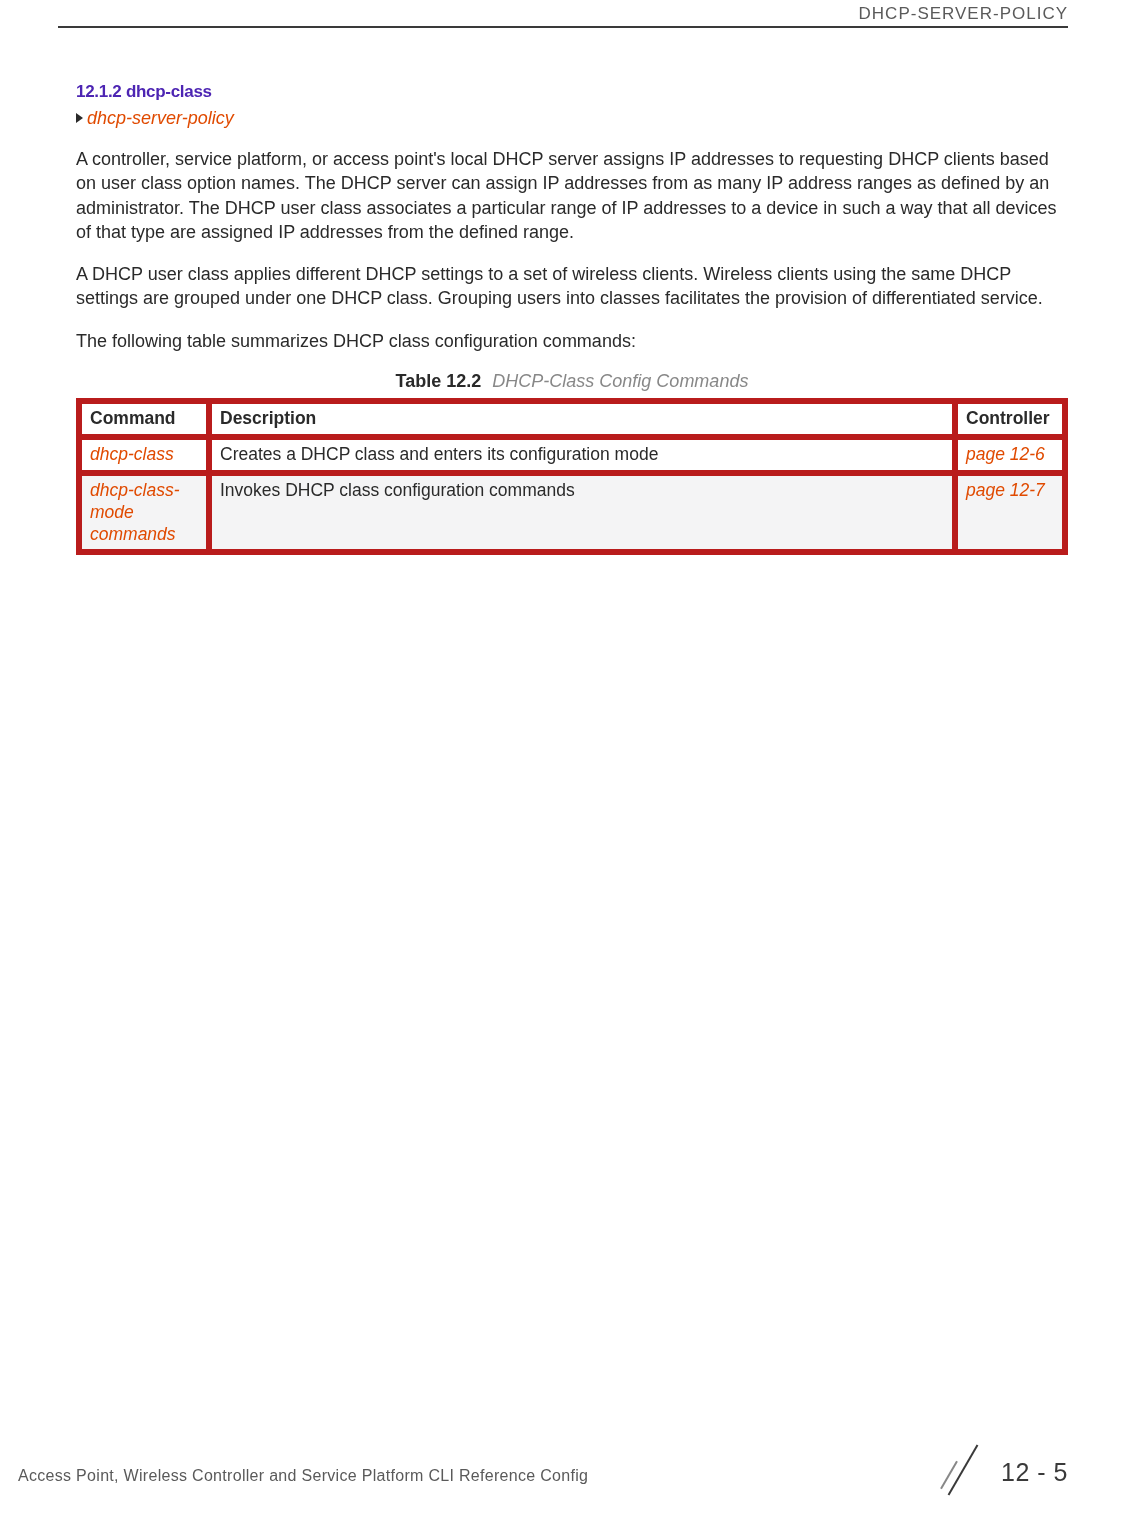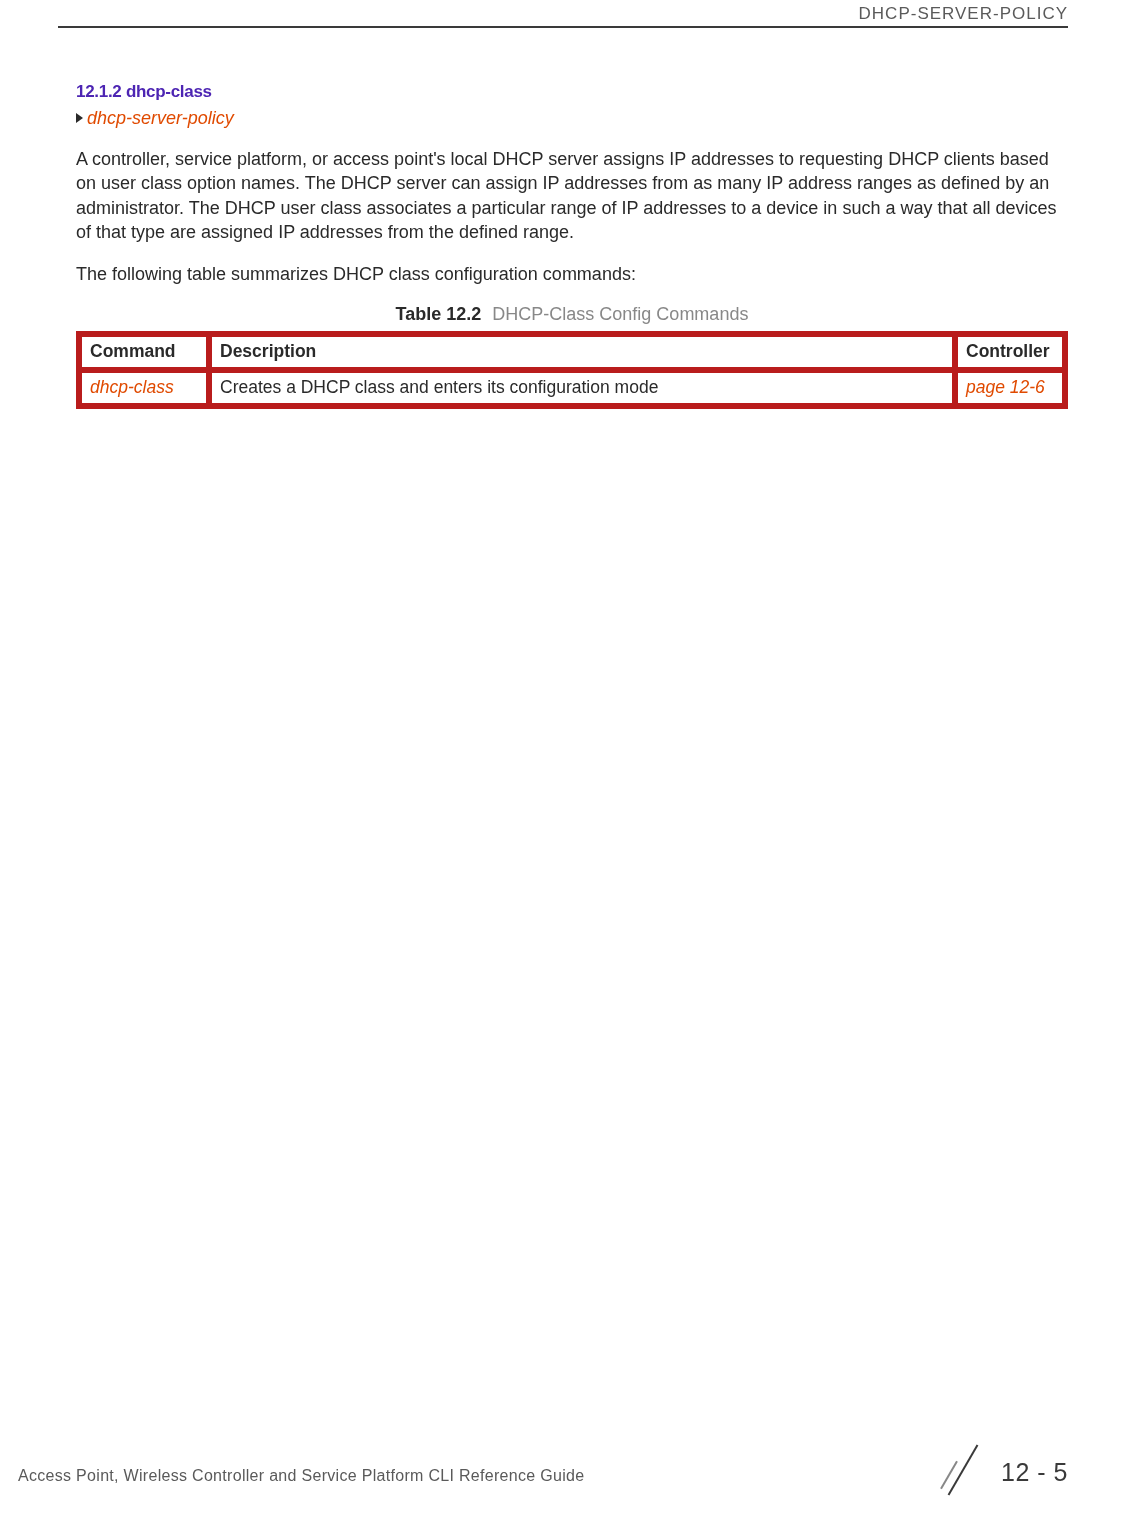--- a/index.html
+++ b/index.html
@@ -73,20 +73,21 @@
     }
     .table-caption {
       text-align: center;
       margin: 8px 0 6px 0;
       font-size: 18px;
     }
     .table-caption .cap-label {
       font-weight: bold;
     }
     .table-caption .cap-text {
+      font-style: italic;
       color: #888;
       margin-left: 6px;
     }
     table.commands {
       border-collapse: collapse;
       width: 100%;
       table-layout: fixed;
     }
     table.commands th,
     table.commands td {
@@ -167,20 +168,21 @@
     <h2 class="section-title">
       <span>12.1.2</span>
       <span>dhcp-class</span>
     </h2>
 
     <div class="breadcrumb">
       <span class="caret"></span><span>dhcp-server-policy</span>
     </div>
 
     <p class="para">A controller, service platform, or access point's local DHCP server assigns IP addresses to requesting DHCP clients based on user class option names. The DHCP server can assign IP addresses from as many IP address ranges as defined by an administrator. The DHCP user class associates a particular range of IP addresses to a device in such a way that all devices of that type are assigned IP addresses from the defined range.</p>
+    <p class="para">A DHCP user class applies different DHCP settings to a set of wireless clients. Wireless clients using the same DHCP settings are grouped under one DHCP class. Grouping users into classes facilitates the provision of differentiated service.</p>
     <p class="para">The following table summarizes DHCP class configuration commands:</p>
 
     <div class="table-caption">
       <span class="cap-label">Table 12.2</span>
       <span class="cap-text">DHCP-Class Config Commands</span>
     </div>
 
     <table class="commands">
       <colgroup>
         <col class="col-cmd">
@@ -193,23 +195,28 @@
           <th>Description</th>
           <th>Controller</th>
         </tr>
       </thead>
       <tbody>
         <tr>
           <td class="link-italic">dhcp-class</td>
           <td>Creates a DHCP class and enters its configuration mode</td>
           <td class="link-italic">page 12-6</td>
         </tr>
+        <tr class="row-alt">
+          <td class="link-italic">dhcp-class-mode commands</td>
+          <td>Invokes DHCP class configuration commands</td>
+          <td class="link-italic">page 12-7</td>
+        </tr>
       </tbody>
     </table>
   </div>
 
   <div class="footer">
-    <div class="footer-text">Access Point, Wireless Controller and Service Platform CLI Reference Guide</div>
+    <div class="footer-text">Access Point, Wireless Controller and Service Platform CLI Reference Config</div>
     <div class="footer-slash"></div>
     <div class="footer-page">12 - 5</div>
   </div>
 
 </div>
 
 </body></html>

